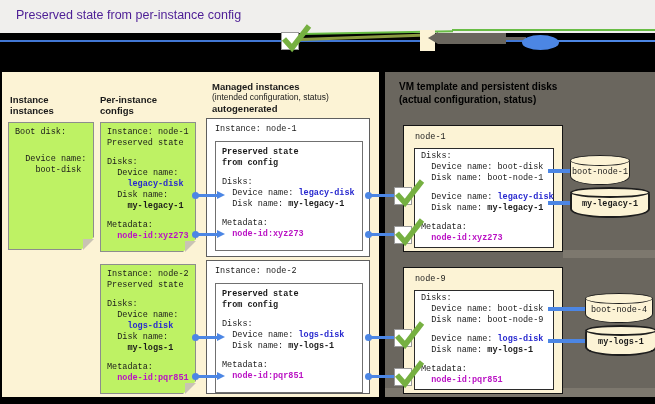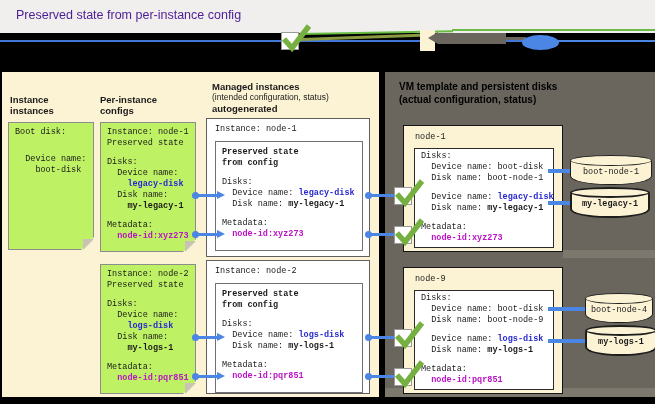--- a/index.html
+++ b/index.html
@@ -281,21 +281,21 @@
       </svg>
   </div>
   <div class="checkbox" style="left:394px;top:368px;">
     <svg width="34" height="30" viewBox="0 0 34 30">
         <path d="M5 17 L13 26 L30 4" fill="none" stroke="#76b041" stroke-width="5.5"></path>
       </svg>
   </div>
 
   <div class="cline th" style="left:548px;top:169px;width:26px;"></div>
   <div class="cline th" style="left:548px;top:201px;width:26px;"></div>
-  <div class="cyl" style="left:570px;top:160px;width:82px;height:25px;">
+  <div class="cyl" style="left:570px;top:160px;width:60px;height:25px;">
     <div class="cbody"></div>
     <div class="ctop"></div>
     <div class="clabel mono">boot-node-1</div>
   </div>
   <div class="cyl stateful" style="left:570px;top:192px;width:80px;height:26px;">
     <div class="cbody"></div>
     <div class="ctop"></div>
     <div class="clabel mono">my-legacy-1</div>
   </div>
 

